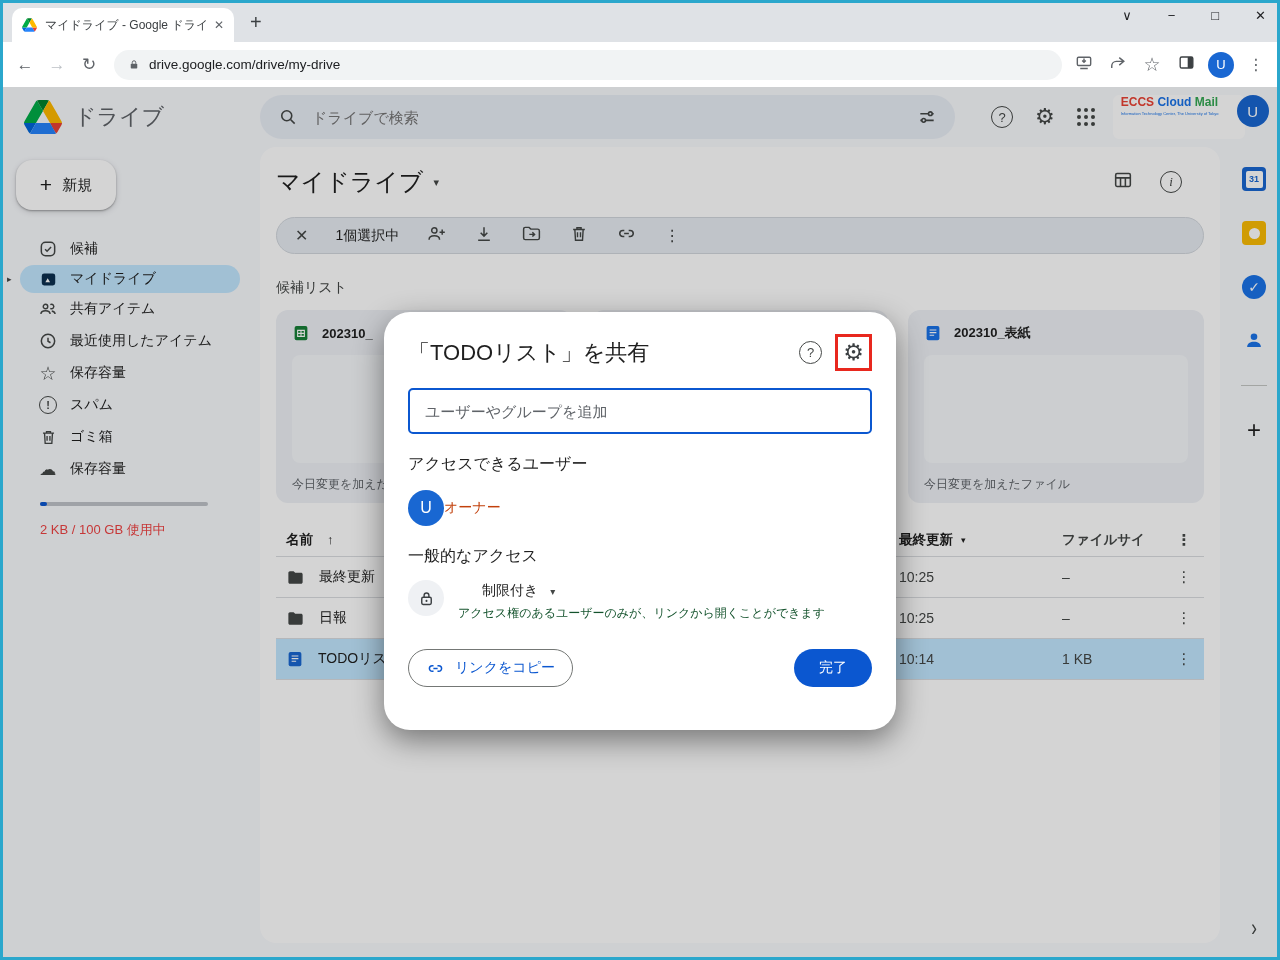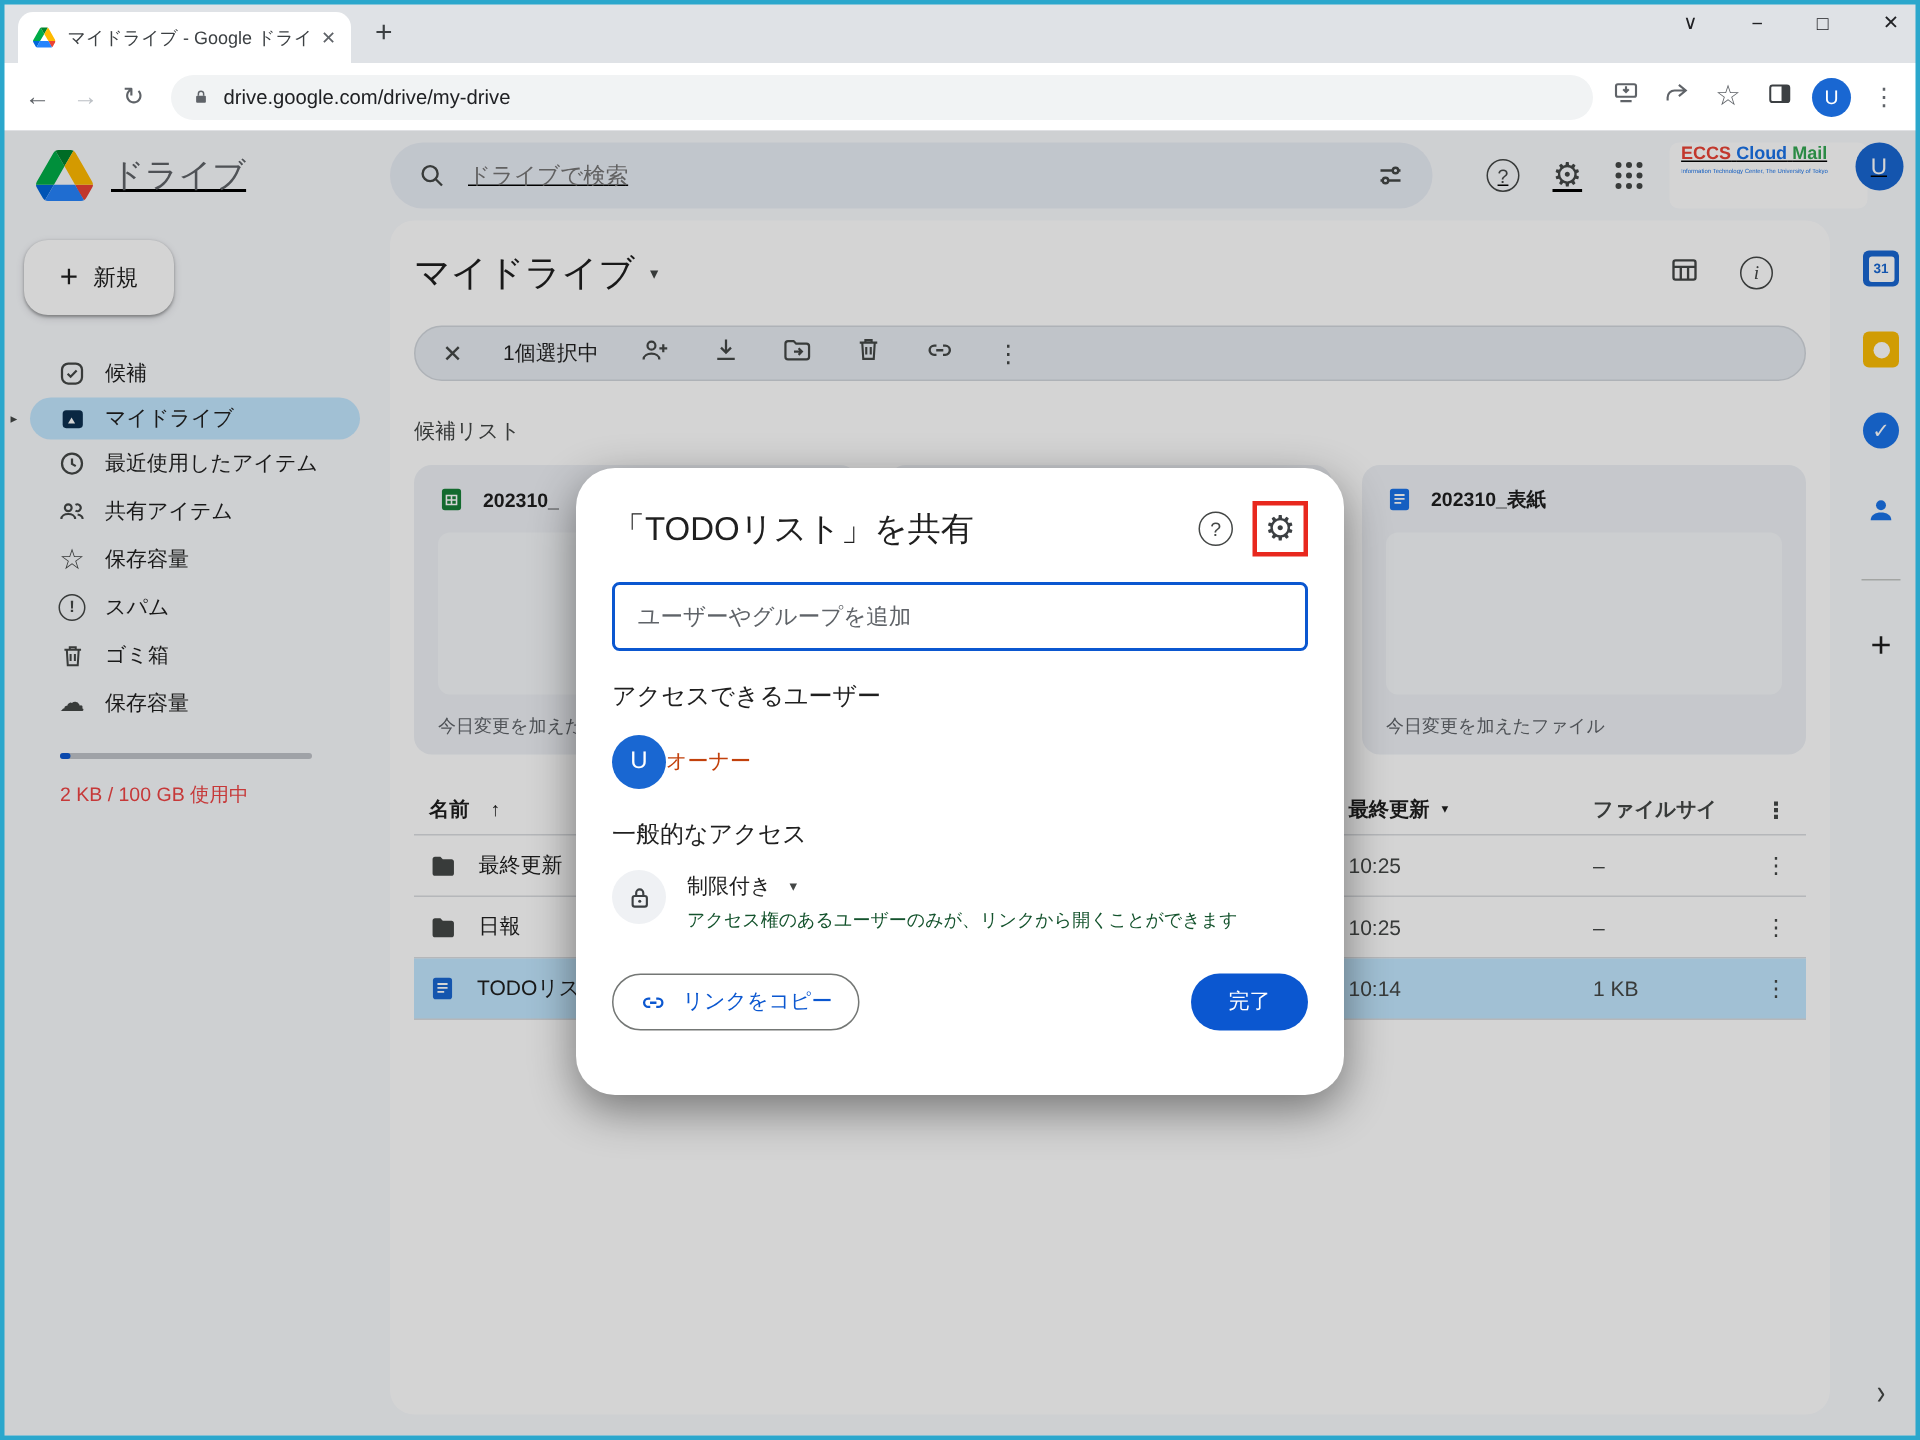--- a/index.html
+++ b/index.html
@@ -20,21 +20,21 @@
   .urlbar { flex:1; height:30px; background:#f1f3f4; border-radius:15px; display:flex; align-items:center; padding:0 14px; gap:9px; margin:0 8px; }
   .url-text { font-size:13.5px; color:#202124; }
   .tb-right { display:flex; align-items:center; gap:10px; padding-right:2px; }
   .tb-right .ico { width:24px; text-align:center; }
   .avatar-sm { width:26px; height:26px; border-radius:50%; background:#1967d2; color:#fff; font-size:13px; display:flex; align-items:center; justify-content:center; }
   .glyph { color:#5f6368; font-size:16px; }
 
   
   .app { position:relative; height:870px; background:#f8fafd; }
   .scrim { position:absolute; inset:0; background:rgba(0,0,0,0.17); z-index:40; }
-  .drive-header { height:60px; display:flex; align-items:center;text-decoration:underline; }
+  .drive-header { height:60px; display:flex; align-items:center; }
   .brand { width:260px; display:flex; align-items:center; gap:12px; padding-left:24px; }
   .brand-name { font-size:22px; color:#5f6368; }
   .searchbar { width:695px; height:44px; background:#e9eef6; border-radius:22px; display:flex; align-items:center; padding:0 18px; gap:14px; }
   .searchbar input { border:none; outline:none; background:transparent; font-size:15px; color:#3c4043; flex:1; font-family:inherit; }
   .hdr-icons { display:flex; align-items:center; gap:22px; margin-left:36px; color:#444746; }
   .circle-ico { width:22px; height:22px; border:1.8px solid #444746; border-radius:50%; font-size:13px; display:flex; align-items:center; justify-content:center; color:#444746; }
   .apps-grid { display:grid; grid-template-columns:repeat(3,4px); grid-template-rows:repeat(3,4px); gap:3px; }
   .apps-grid span { width:4px; height:4px; border-radius:50%; background:#444746; }
   .eccs { margin-left:18px; width:132px; height:44px; background:#fff; border-radius:6px; display:flex; align-items:flex-start; padding:0 5px 0 8px; gap:18px; }
   .eccs-words { flex:1; }
@@ -107,21 +107,21 @@
   .avatar-lg { width:36px; height:36px; border-radius:50%; background:#1967d2; color:#fff; font-size:16px; display:flex; align-items:center; justify-content:center; flex:none; }
   .owner-info { margin-left:14px; flex:1; }
   .name-line { display:flex; align-items:center; gap:6px; font-size:14px; color:#1f1f1f; }
   .redact-name { width:140px; height:17px; background:#000; }
   .email-line { display:flex; align-items:center; font-size:12px; color:#5f6368; margin-top:1px; }
   .redact-email { width:30px; height:14px; background:#000; margin-right:1px; }
   .role { font-size:14px; color:#c2410c; padding-right:18px; }
   .access-row { margin-top:13px; display:flex; }
   .lock-circle { width:36px; height:36px; border-radius:50%; background:#eff1f4; display:flex; align-items:center; justify-content:center; flex:none; }
   .access-info { margin-left:14px; }
-  .access-level { display:flex; align-items:center; gap:12px; font-size:14px; color:#1f1f1f; padding-top:2px; }
+  .access-level { display:flex; align-items:center; gap:12px; font-size:14px; color:#1f1f1f; padding-top:2px;margin-left:24px; }
   .access-level .caret { font-size:10px; color:#444746; }
   .access-desc { margin-top:5px; font-size:12px; color:#14532d; }
   .dlg-footer { margin-top:27px; display:flex; justify-content:space-between; align-items:center; }
   .copy-btn { height:38px; border:1px solid #747775; border-radius:19px; display:flex; align-items:center; gap:10px; padding:0 17px; color:#0b57d0; font-size:14px; background:#fff; }
   .done-btn { height:38px; background:#0b57d0; color:#fff; border-radius:19px; display:flex; align-items:center; padding:0 25px; font-size:14px; border:none; }
 </style>
 </head>
 <body>
 
 <div class="tabstrip">
@@ -246,35 +246,35 @@
           <span class="nav-ic">
               <svg width="19" height="19" viewBox="0 0 24 24">
                 <rect x="3.5" y="4.5" width="17" height="15" rx="3" fill="#0c3050"></rect>
                 <path d="M8 15.5l3-5 3 5z" fill="#fff"></path>
               </svg>
             </span>
           <span>マイドライブ</span>
         </div>
         <div class="nav-item">
           <span class="nav-ic">
+              <svg width="20" height="20" viewBox="0 0 24 24" fill="none" stroke="#444746" stroke-width="1.7">
+                <circle cx="9" cy="9" r="2.7"></circle>
+                <path d="M3.5 18c0-2.6 2.6-4 5.5-4s5.5 1.4 5.5 4M14.8 6.7a2.7 2.7 0 110 4.6M16.5 14.4c2.3.5 4 1.7 4 3.6" fill="none"></path>
+              </svg>
+            </span>
+          <span>共有アイテム</span>
+        </div>
+        <div class="nav-item">
+          <span class="nav-ic">
               <svg width="20" height="20" viewBox="0 0 24 24" fill="none" stroke="#444746" stroke-width="1.8">
                 <circle cx="12" cy="12" r="8"></circle>
                 <path d="M12 8v4.3l3 1.8"></path>
               </svg>
             </span>
           <span>最近使用したアイテム</span>
-        </div>
-        <div class="nav-item">
-          <span class="nav-ic">
-              <svg width="20" height="20" viewBox="0 0 24 24" fill="none" stroke="#444746" stroke-width="1.7">
-                <circle cx="9" cy="9" r="2.7"></circle>
-                <path d="M3.5 18c0-2.6 2.6-4 5.5-4s5.5 1.4 5.5 4M14.8 6.7a2.7 2.7 0 110 4.6M16.5 14.4c2.3.5 4 1.7 4 3.6" fill="none"></path>
-              </svg>
-            </span>
-          <span>共有アイテム</span>
         </div>
         <div class="nav-item">
           <span class="nav-ic" style="font-size:19px;color:#444746">☆</span>
           <span>保存容量</span>
         </div>
         <div class="nav-item">
           <span class="nav-ic">
               <span class="spam-ico">!</span>
             </span>
           <span>スパム</span>

